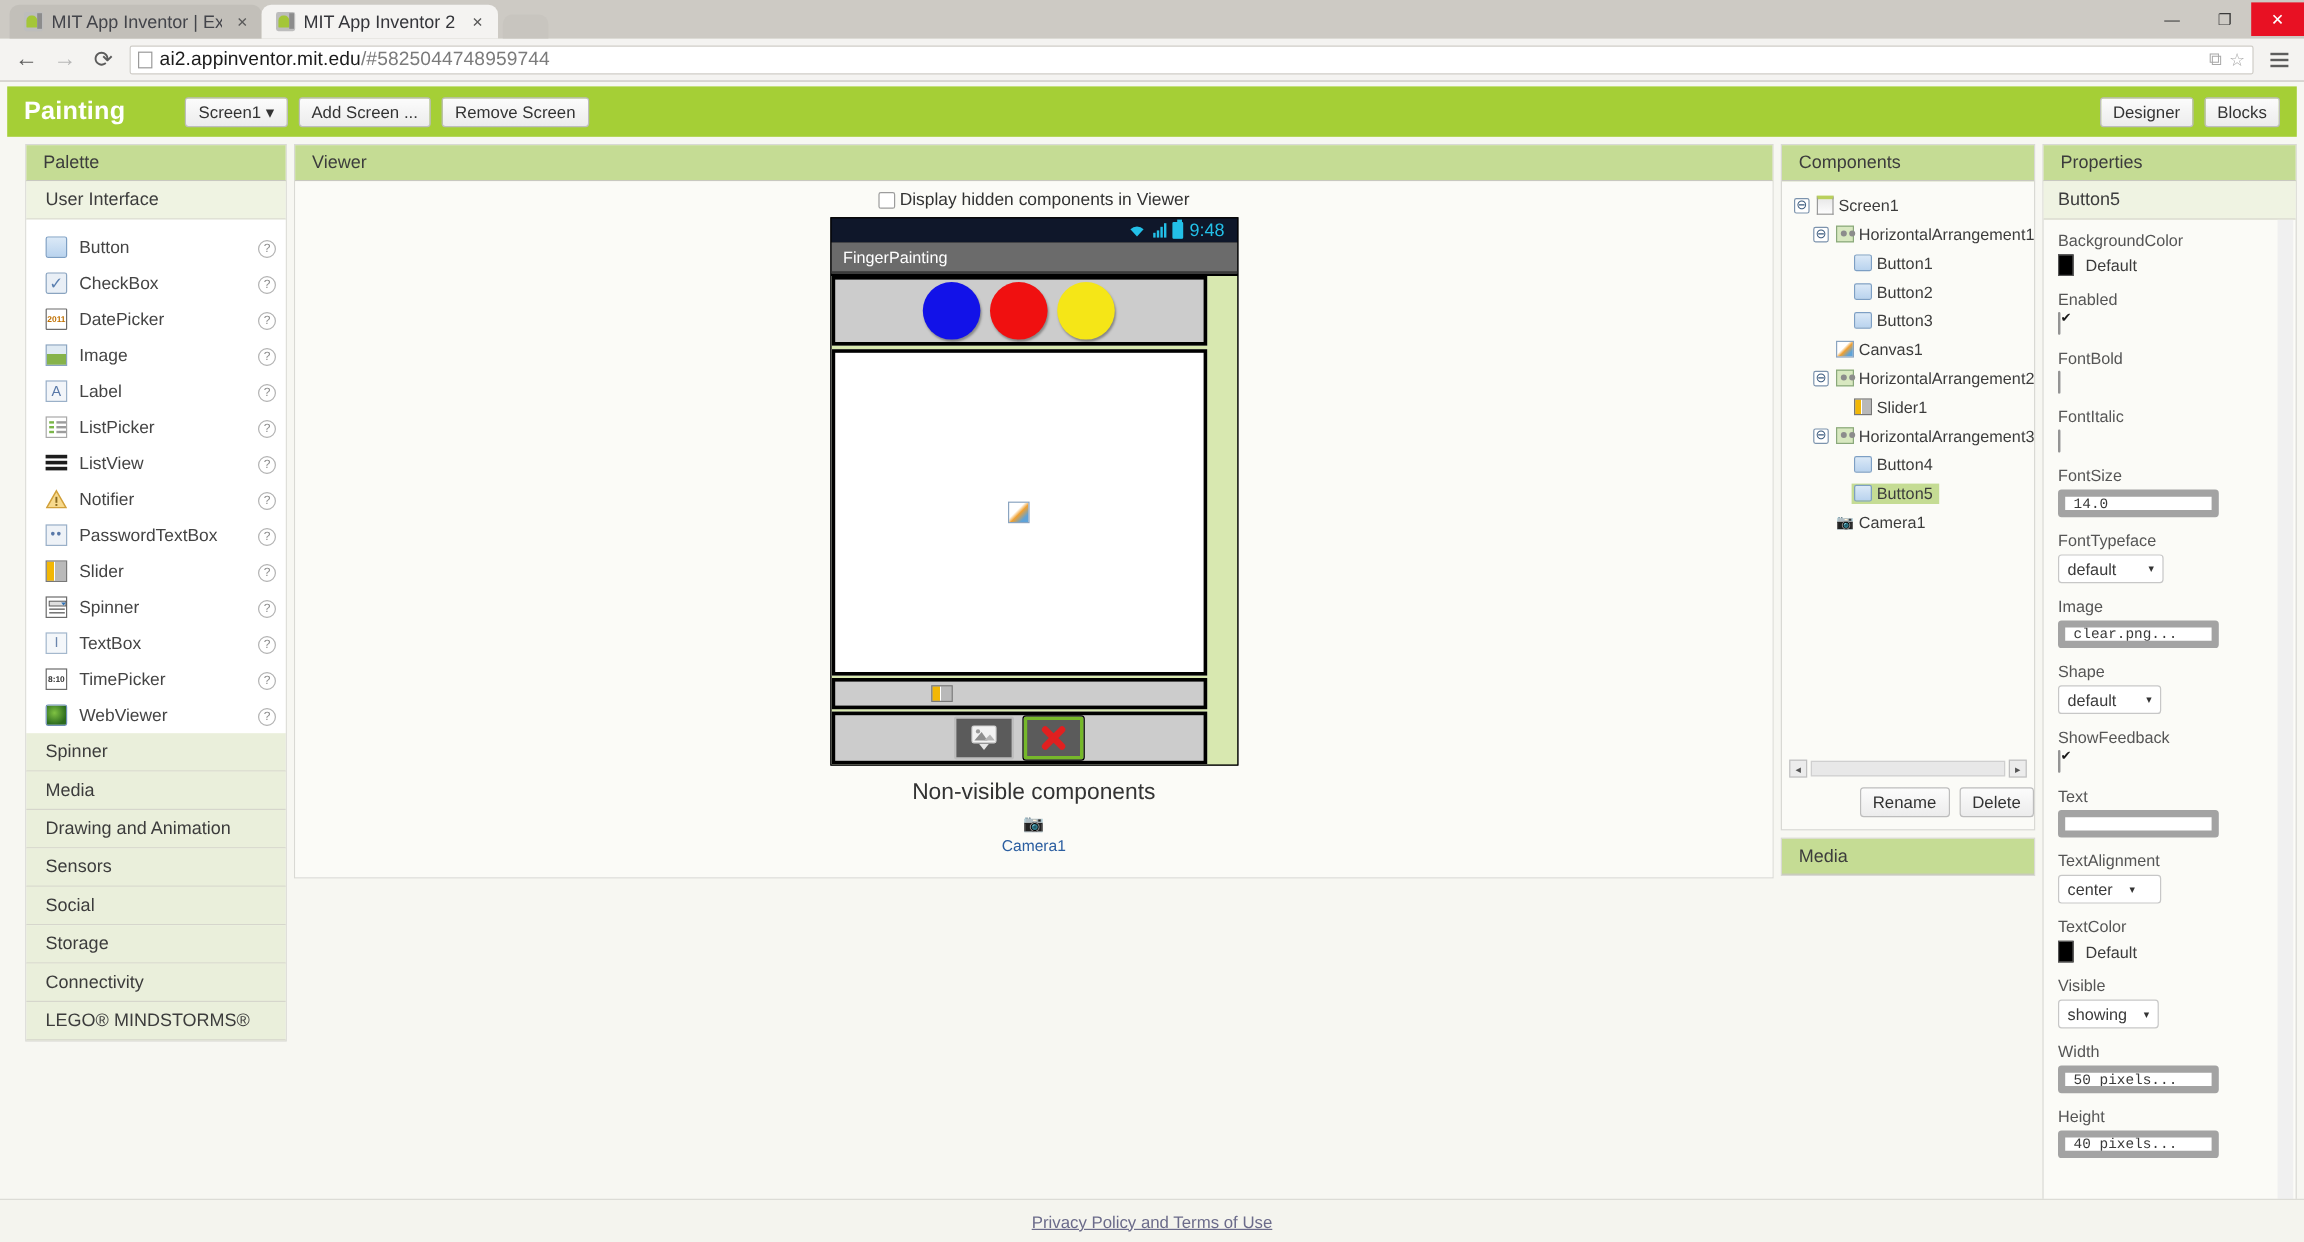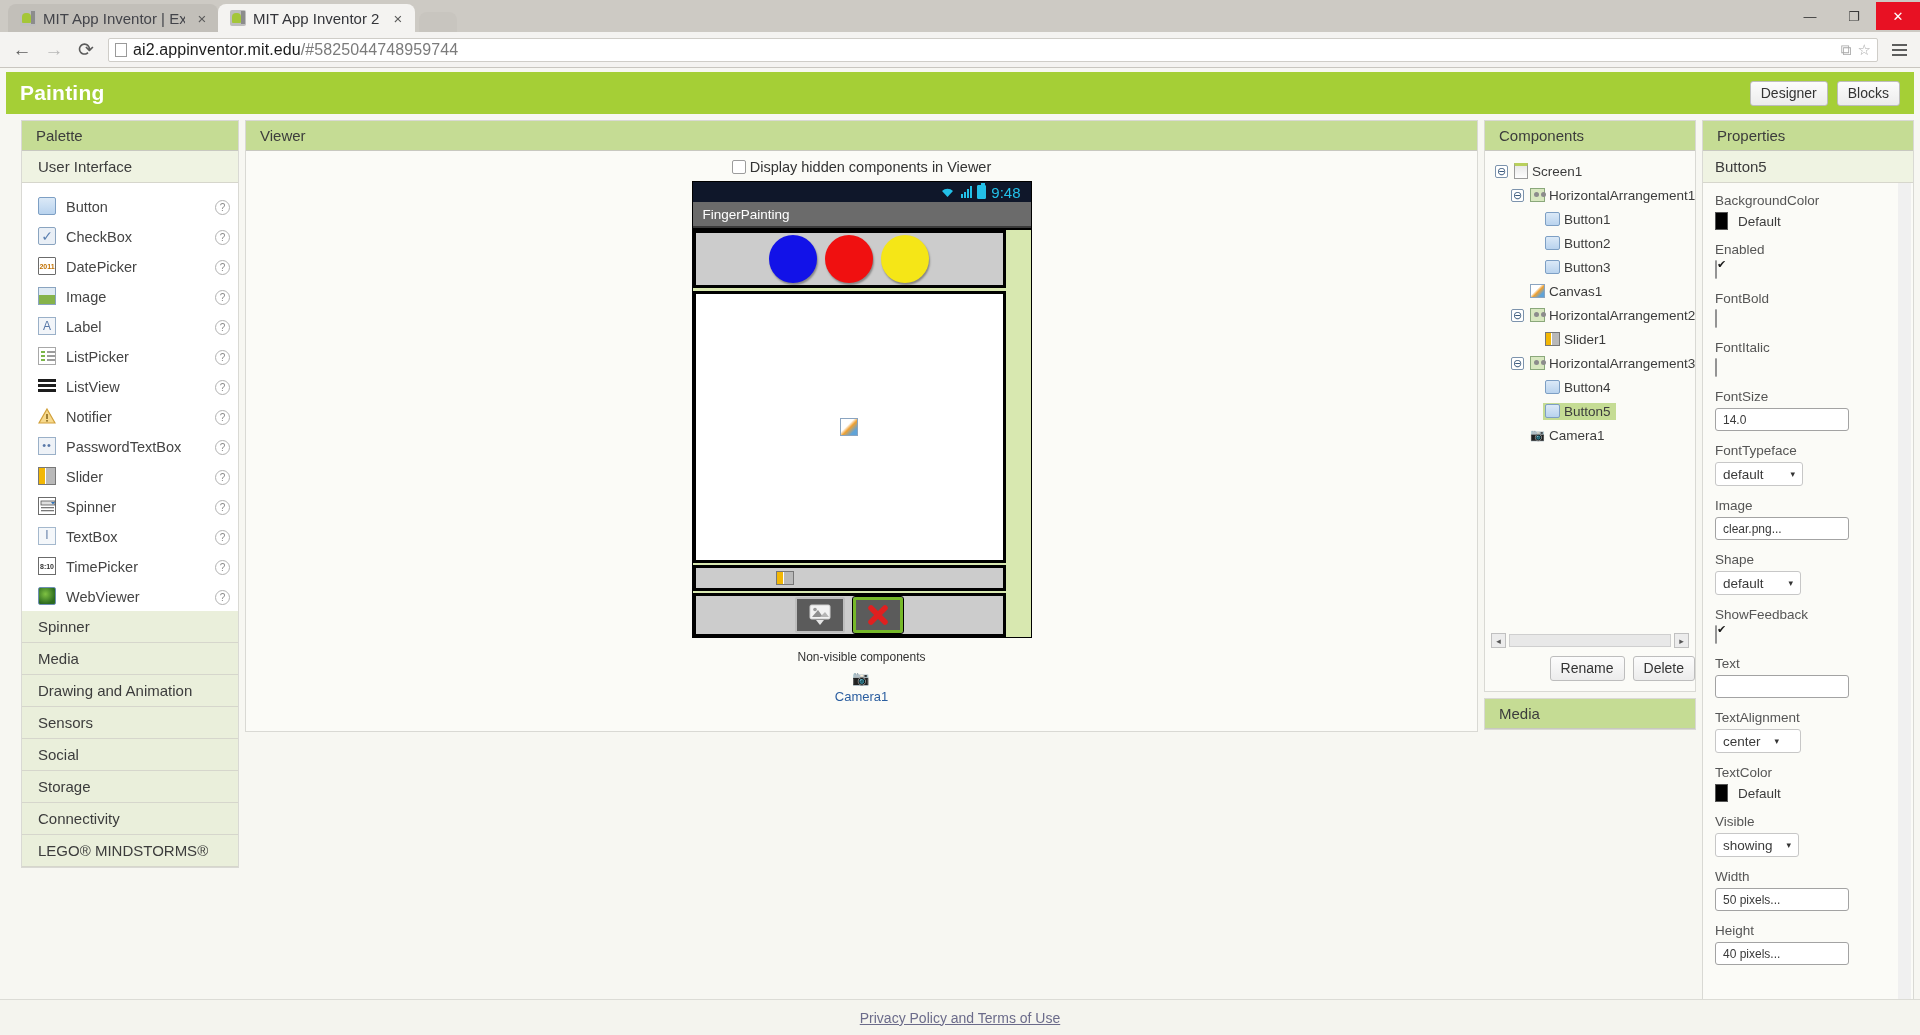--- a/index.html
+++ b/index.html
@@ -237,21 +237,21 @@
   .canvas-icon { width: 18px; height: 18px; }
   .arr-slider { height: 26px; justify-content: flex-start; padding-left: 80px; }
   .slider-ic { width: 18px; height: 14px; }
   .arr-buttons { height: 44px; gap: 8px; }
   .btn-img {
     width: 50px; height: 36px; background: #5b5b5b;
     border: 2px solid #bdbdbd; border-radius: 2px;
     display: flex; align-items: center; justify-content: center;
   }
   .btn-img.selected { border: 3px solid #76b82a; outline: 1px solid #000; }
-  .nonvisible-label { font-size: 12px; color: #333; margin-top: 12px; }
+  .nonvisible-label { font-size: 19px; color: #333; margin-top: 12px; }
   .nonvisible-items { display: flex; flex-direction: column; align-items: center; margin-top: 5px; }
   .nonvisible-name { font-size: 13px; color: #2b5ea0; margin-top: 2px; }
 
   
   .components { width: 212px; flex: 0 0 212px; display: flex; flex-direction: column; gap: 6px; }
   .comp-panel { background: #fbfbf7; border: 1px solid #d9d9d4; }
   .tree { padding: 8px 4px 4px 6px; height: 478px; overflow: hidden; }
   .tnode { display: flex; align-items: center; height: 24px; gap: 4px; cursor: pointer; }
   .toggle {
     width: 13px; height: 13px; border: 1px solid #7c93ad;
@@ -281,24 +281,24 @@
   
   .properties { width: 212px; flex: 0 0 212px; }
   .prop-head { background: #eff3e2; font-size: 15px; color: #3c3c3c; padding: 7px 12px; border-bottom: 1px solid #d6d6cc; }
   .prop-body { padding: 10px 12px 16px 12px; height: 838px; overflow: hidden; position: relative; }
   .prop-name { font-size: 13.5px; color: #555; margin: 0 0 4px 0; }
   .prop-group { margin-bottom: 12px; }
   .swatch-row { display: flex; align-items: center; gap: 10px; cursor: pointer; }
   .swatch { width: 13px; height: 18px; background: #000; border: 1px solid #555; }
   .swatch-text { font-size: 13.5px; color: #3c3c3c; }
   .pinput {
-    width: 134px; height: 23px; border: 1px solid #a3a3a3;
+    width: 134px; height: 23px; border: 6px solid #a3a3a3;
     border-radius: 3px; background: #fff; font-size: 12px;
     color: #3a3a3a; padding: 0 7px; outline: none;
-    font-family: Liberation Sans, sans-serif;
+    font-family: Liberation Mono, monospace;
   }
   .pselect {
     height: 24px; border: 1px solid #c7c7c7; border-radius: 3px;
     background: #fff; font-size: 13.5px; color: #3a3a3a;
     padding: 0 7px; display: inline-flex; align-items: center;
     gap: 14px; cursor: pointer;
   }
   .caret { font-size: 9px; color: #333; }
   .pchk {
     width: 13px; height: 13px; background: #e4e4e4;
@@ -361,20 +361,25 @@
     <div class="hamburger">
         <i></i>
         <i></i>
         <i></i>
       </div>
   </div>
 </div>
 
 <div class="app-topbar">
   <div class="project-title">Painting</div>
+  <div class="topbar-btns">
+    <button class="gbtn"><span>Screen1</span> <span>▾</span></button>
+    <button class="gbtn">Add Screen ...</button>
+    <button class="gbtn">Remove Screen</button>
+  </div>
   <div class="topbar-right">
     <button class="gbtn">Designer</button>
     <button class="gbtn">Blocks</button>
   </div>
 </div>
 
 <div class="workspace">
 
   <div class="panel palette">
     <div class="panel-head">Palette</div>

